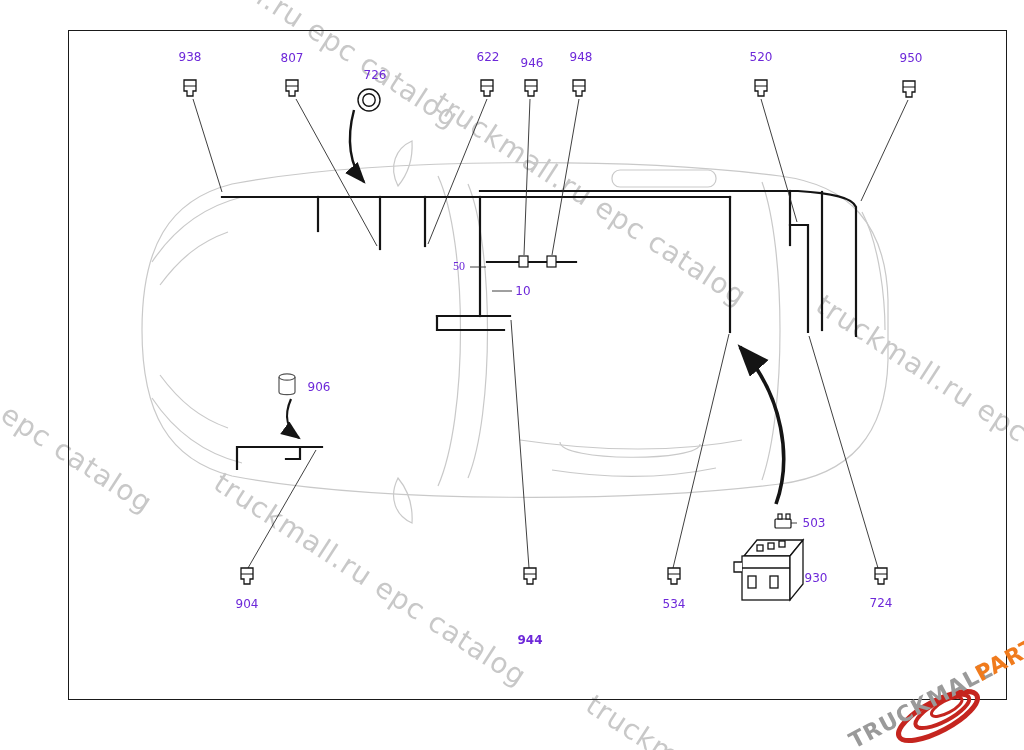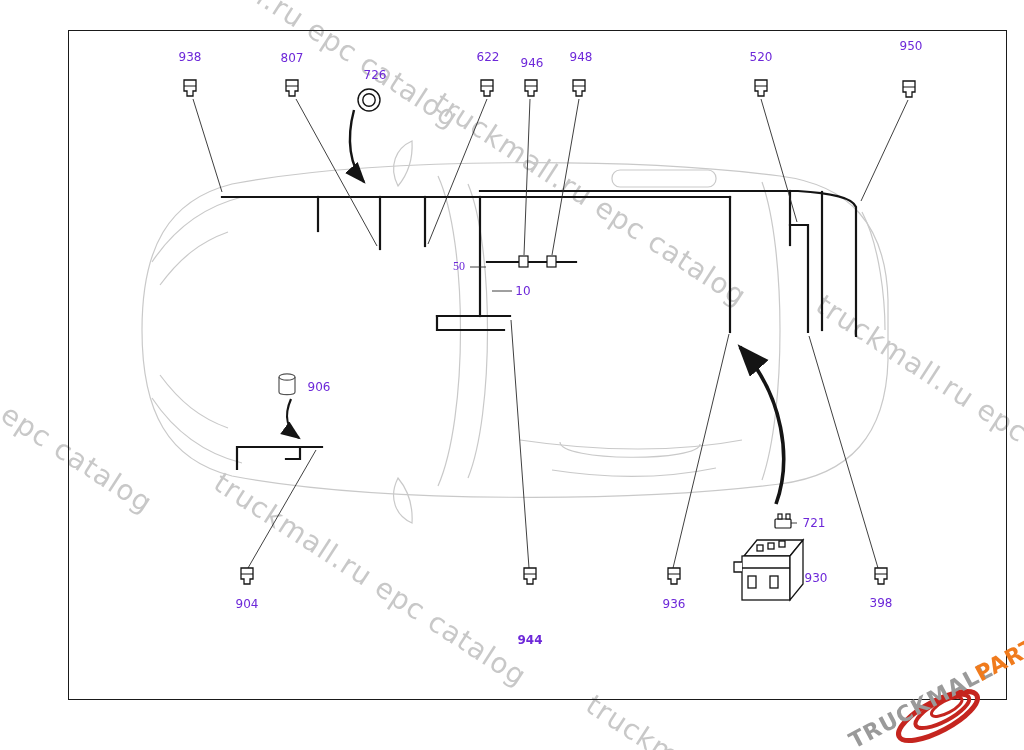--- a/index.html
+++ b/index.html
@@ -165,22 +165,22 @@
   </g>
 </svg>
 
 <div class="lbl" style="left:190px; top:50px;">938</div>
 <div class="lbl" style="left:292px; top:51px;">807</div>
 <div class="lbl" style="left:375px; top:68px;">726</div>
 <div class="lbl" style="left:488px; top:50px;">622</div>
 <div class="lbl" style="left:532px; top:56px;">946</div>
 <div class="lbl" style="left:581px; top:50px;">948</div>
 <div class="lbl" style="left:761px; top:50px;">520</div>
-<div class="lbl" style="left:911px; top:39px;">950</div>
+<div class="lbl" style="left:911px; top:51px;">950</div>
 <div class="lbl" style="left:459px; top:259px;font-family:Liberation Serif, serif;">50</div>
 <div class="lbl" style="left:523px; top:284px;">10</div>
 <div class="lbl" style="left:319px; top:380px;">906</div>
 <div class="lbl" style="left:247px; top:597px;">904</div>
 <div class="lbl" style="left:530px; top:633px;font-weight:bold;">944</div>
-<div class="lbl" style="left:674px; top:597px;">936</div>
+<div class="lbl" style="left:674px; top:597px;">534</div>
 <div class="lbl" style="left:816px; top:571px;">930</div>
-<div class="lbl" style="left:814px; top:516px;">721</div>
-<div class="lbl" style="left:881px; top:596px;">398</div>
+<div class="lbl" style="left:814px; top:516px;">503</div>
+<div class="lbl" style="left:881px; top:596px;">724</div>
 
 </body></html>

